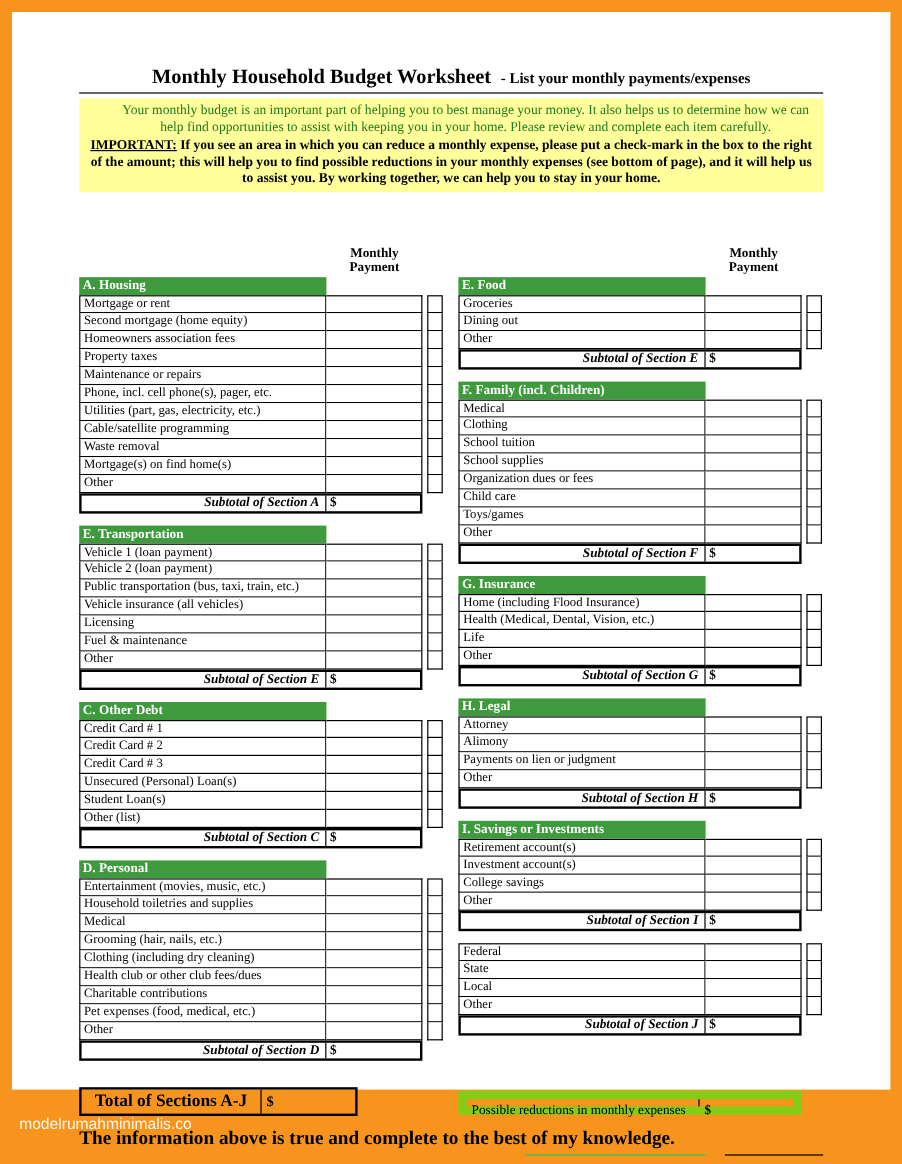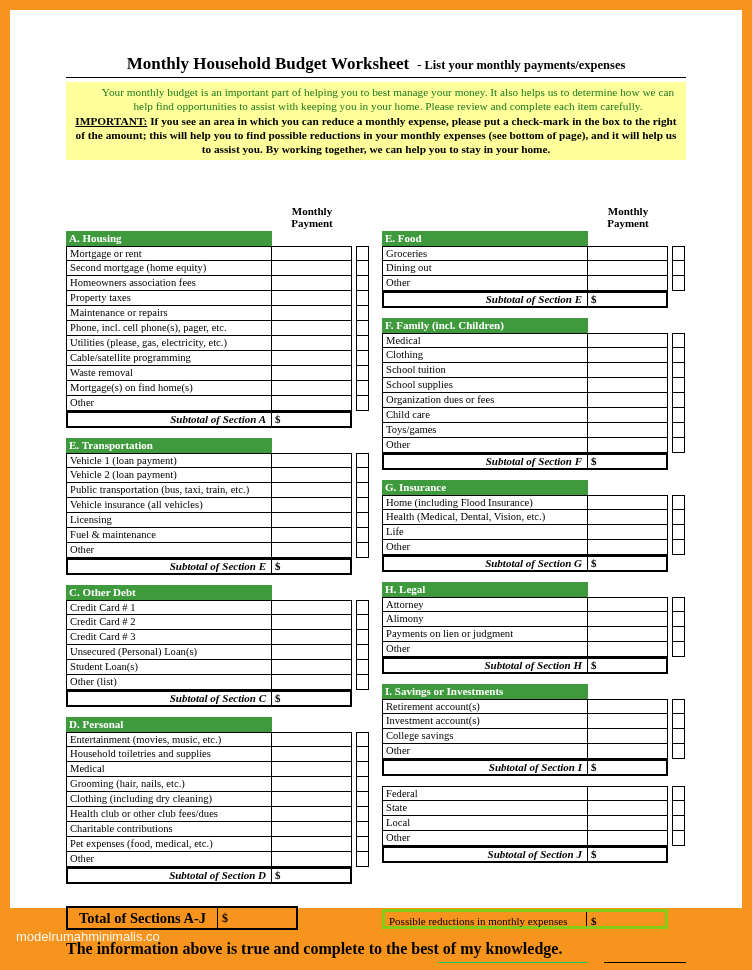--- a/index.html
+++ b/index.html
@@ -47,21 +47,21 @@
                font-size:11px; line-height:13px; padding-right:5px; }
   .sub-pay { width:79px; border-left:1px solid #000; font-weight:bold;
              font-size:11px; line-height:13px; padding-left:3px; }
 
   .totals-row { display:flex; gap:12px; margin-top:12px; }
   .tot-cell { width:304px; }
   .total-box { width:232px; height:24px; border:2px solid #000; display:flex; }
   .total-label { flex:1; text-align:center; font-weight:bold; font-size:14.5px; line-height:20px; }
   .total-pay { width:79px; border-left:1px solid #000; font-weight:bold; font-size:12px;
                line-height:20px; padding-left:4px; }
-  .reduction-box { width:286px; height:20px; border:3px solid #84cc16; display:flex; margin-top:3px; }
+  .reduction-box { width:286px; height:20px; border:7px solid #84cc16; display:flex; margin-top:3px; }
   .red-label { flex:1; font-size:11px; line-height:18px; padding-left:4px; }
   .red-pay { width:79px; border-left:1px solid #000; font-weight:bold; font-size:11px;
              line-height:18px; padding-left:4px; }
 
   .footer-note { margin-top:10px; font-weight:bold; font-size:16px; }
   .sig-row { display:flex; justify-content:flex-end; gap:16px; margin-top:4px; }
   .sig-field { width:150px; border-top:1px solid #22c55e; 
                font-size:8.5px; padding-top:14px; }
   .date-field { width:82px; border-top:1px solid #000; text-align:center;
                 font-size:8.5px; padding-top:15px; }
@@ -118,21 +118,21 @@
                 <div class="cell-label">Maintenance or repairs</div>
                 <div class="cell-pay"></div>
                 <div class="cell-chk"></div>
               </div>
               <div class="row">
                 <div class="cell-label">Phone, incl. cell phone(s), pager, etc.</div>
                 <div class="cell-pay"></div>
                 <div class="cell-chk"></div>
               </div>
               <div class="row">
-                <div class="cell-label">Utilities (please, gas, electricity, etc.)</div>
+                <div class="cell-label">Utilities (part, gas, electricity, etc.)</div>
                 <div class="cell-pay"></div>
                 <div class="cell-chk"></div>
               </div>
               <div class="row">
                 <div class="cell-label">Cable/satellite programming</div>
                 <div class="cell-pay"></div>
                 <div class="cell-chk"></div>
               </div>
               <div class="row">
                 <div class="cell-label">Waste removal</div>

